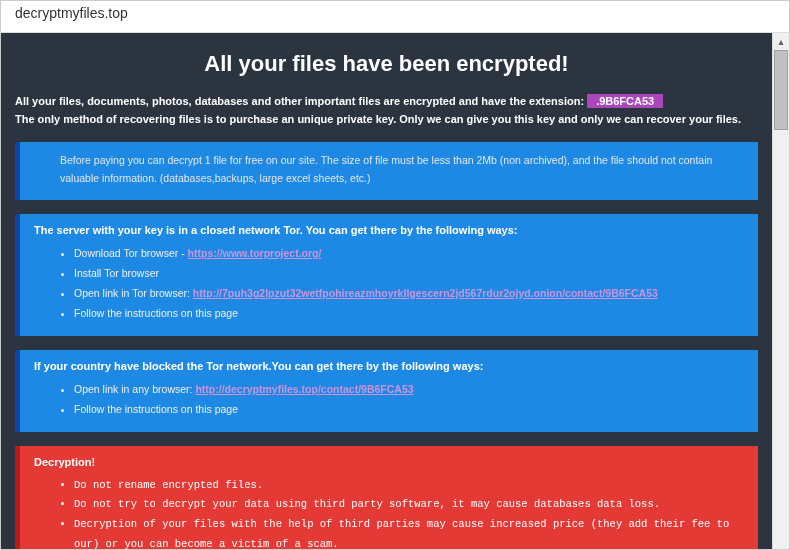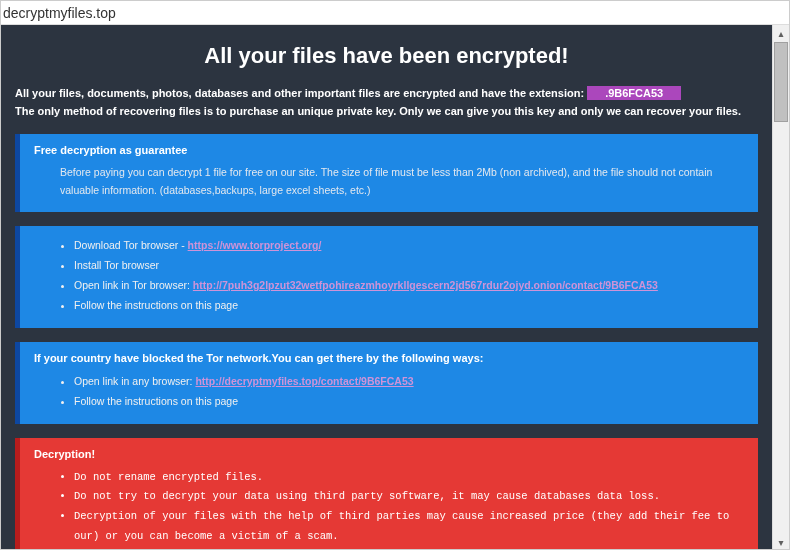--- a/index.html
+++ b/index.html
@@ -10,25 +10,25 @@
     body {
       font-family: Arial, sans-serif;
       background: #fff;
       width: 790px;
       height: 550px;
       overflow: hidden;
       border: 1px solid #ccc;
     }
     .address-bar {
       background: #fff;
-      padding: 4px 2px;
+      padding: 4px 14px;
       font-size: 14px;
       color: #333;
       border-bottom: 1px solid #ddd;
-      height: 24px;
+      height: 32px;
     }
     .content-wrapper {
       display: flex;
       height: 526px;
     }
     .main-content {
       flex: 1;
       background: #2c3440;
       padding: 10px 14px;
       overflow-y: auto;
@@ -71,21 +71,21 @@
     .intro-text {
       color: #fff;
       font-size: 11px;
       font-weight: bold;
       line-height: 1.6;
       margin-bottom: 14px;
     }
     .ext-badge {
       background: #ab47bc;
       color: #fff;
-      padding: 1px 18px;
+      padding: 1px 9px;
       font-weight: bold;
     }
     .box {
       margin-bottom: 14px;
       padding: 10px 14px 12px 14px;
       border-left: 5px solid;
     }
     .box-blue {
       background: #1e88e5;
       border-left-color: #0d47a1;
@@ -140,25 +140,25 @@
   <div class="main-content">
 
     <h1 class="main-title">All your files have been encrypted!</h1>
 
     <div class="intro-text">
       <span>All your files, documents, photos, databases and other important files are encrypted and have the extension: </span><span class="ext-badge">.9B6FCA53</span><br>
       <span>The only method of recovering files is to purchase an unique private key. Only we can give you this key and only we can recover your files.</span>
     </div>
 
     <div class="box box-blue">
-      <div class="box-header">Free decryption as guarantee</div>
       <div class="box-content">Before paying you can decrypt 1 file for free on our site. The size of file must be less than 2Mb (non archived), and the file should not contain valuable information. (databases,backups, large excel sheets, etc.)</div>
     </div>
 
     <div class="box box-blue">
+      <div class="box-header">The server with your key is in a closed network Tor. You can get there by the following ways:</div>
       <ul>
         <li><span>Download Tor browser - </span><a class="link">https://www.torproject.org/</a></li>
         <li>Install Tor browser</li>
         <li><span>Open link in Tor browser: </span><a class="link">http://7puh3g2lpzut32wetfpohireazmhoyrkllgescern2jd567rdur2ojyd.onion/contact/9B6FCA53</a></li>
         <li>Follow the instructions on this page</li>
       </ul>
     </div>
 
     <div class="box box-blue">
       <div class="box-header">If your country have blocked the Tor network.You can get there by the following ways:</div>

